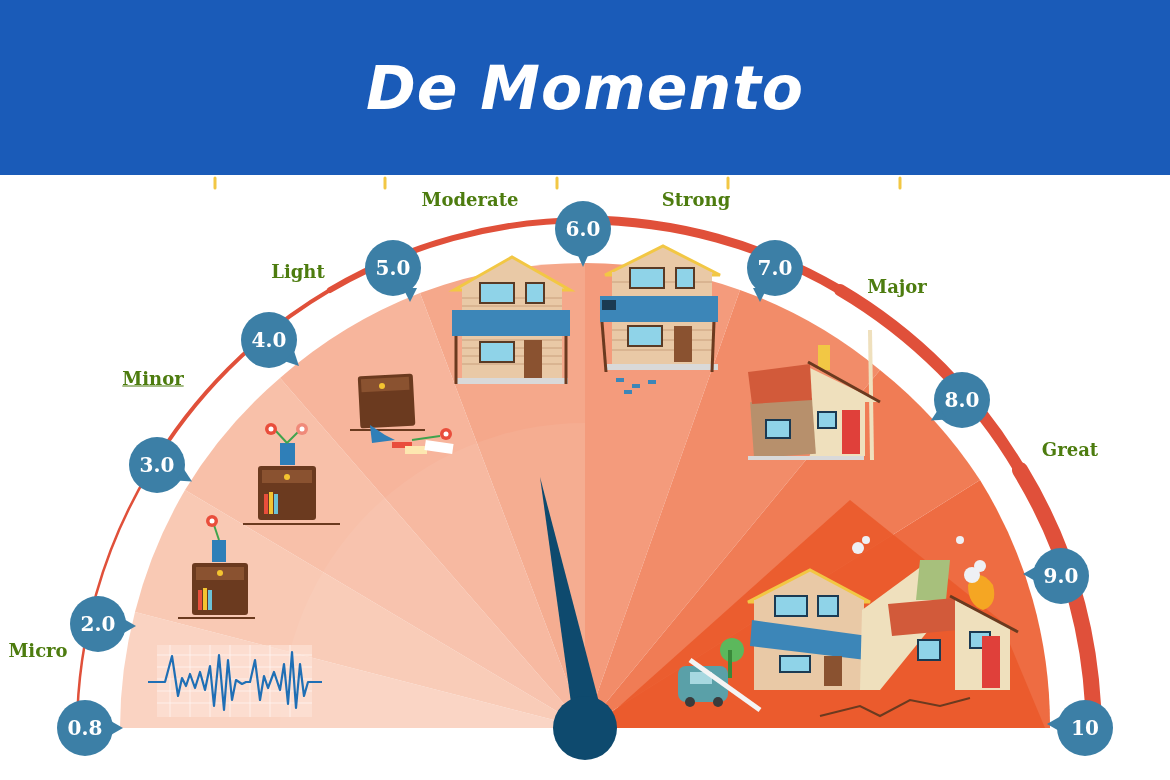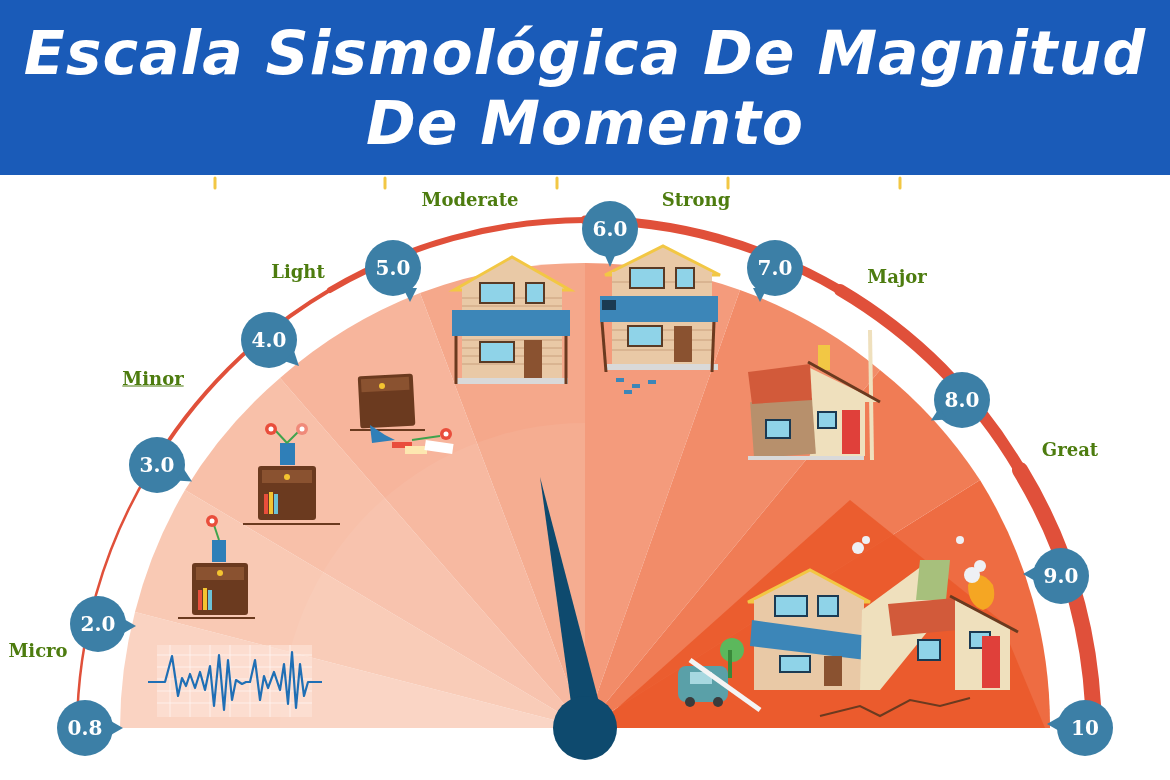--- a/index.html
+++ b/index.html
@@ -24,21 +24,20 @@
     display: flex; align-items: center; justify-content: center; transform: translate(-50%, -50%);
   }
   .bubble .tail {
     position: absolute; width: 0; height: 0;
   }
 </style>
 </head>
 <body>
 
 <div class="header">
-  <div class="header-line">Escala Sismológica De Magnitud</div>
   <div class="header-line">De Momento</div>
 </div>
 
 <div class="stage">
   <svg width="1170" height="780" viewBox="0 0 1170 780">
 
     <g stroke="#f2c744" stroke-width="3" stroke-linecap="round">
       <line x1="215" y1="178" x2="215" y2="188"></line>
       <line x1="385" y1="178" x2="385" y2="188"></line>
       <line x1="557" y1="178" x2="557" y2="188"></line>
@@ -232,21 +231,21 @@
       <polygon points="540,477 572,710 600,706" fill="#0e4a6e"></polygon>
       <circle cx="585" cy="728" r="32" fill="#0e4a6e"></circle>
     </g>
   </svg>
 
   <div class="cat-label" style="left:38px;top:650px;text-align:center;">Micro</div>
   <div class="cat-label" style="left:153px;top:378px;text-decoration:underline;">Minor</div>
   <div class="cat-label" style="left:282px;top:271px;margin-left:16px;">Light</div>
   <div class="cat-label" style="left:470px;top:199px;">Moderate</div>
   <div class="cat-label" style="left:696px;top:199px;">Strong</div>
-  <div class="cat-label" style="left:897px;top:276px;">Major</div>
+  <div class="cat-label" style="left:897px;top:286px;">Major</div>
   <div class="cat-label" style="left:1070px;top:449px;">Great</div>
 
   <div class="bubble" style="left:85px;top:728px;">
     <span class="tail" style="right:-10px;top:20px;border-left:14px solid #3c7fa6;border-top:8px solid transparent;border-bottom:8px solid transparent;"></span>
     <span>0.8</span>
   </div>
   <div class="bubble" style="left:98px;top:624px;">
     <span class="tail" style="right:-10px;top:22px;border-left:14px solid #3c7fa6;border-top:8px solid transparent;border-bottom:8px solid transparent;"></span>
     <span>2.0</span>
   </div>
@@ -255,21 +254,21 @@
     <span>3.0</span>
   </div>
   <div class="bubble" style="left:269px;top:340px;">
     <span class="tail" style="right:-4px;top:42px;border-left:14px solid #3c7fa6;border-top:7px solid transparent;border-bottom:7px solid transparent;transform:rotate(45deg);"></span>
     <span>4.0</span>
   </div>
   <div class="bubble" style="left:393px;top:268px;">
     <span class="tail" style="right:4px;top:48px;border-top:14px solid #3c7fa6;border-left:7px solid transparent;border-right:7px solid transparent;"></span>
     <span>5.0</span>
   </div>
-  <div class="bubble" style="left:610px;top:229px;">
+  <div class="bubble" style="left:583px;top:229px;">
     <span class="tail" style="left:21px;top:50px;border-top:16px solid #3c7fa6;border-left:7px solid transparent;border-right:7px solid transparent;"></span>
     <span>6.0</span>
   </div>
   <div class="bubble" style="left:775px;top:268px;">
     <span class="tail" style="left:6px;top:48px;border-top:14px solid #3c7fa6;border-left:7px solid transparent;border-right:7px solid transparent;"></span>
     <span>7.0</span>
   </div>
   <div class="bubble" style="left:962px;top:400px;">
     <span class="tail" style="left:-4px;top:38px;border-right:14px solid #3c7fa6;border-top:7px solid transparent;border-bottom:7px solid transparent;transform:rotate(-30deg);"></span>
     <span>8.0</span>

